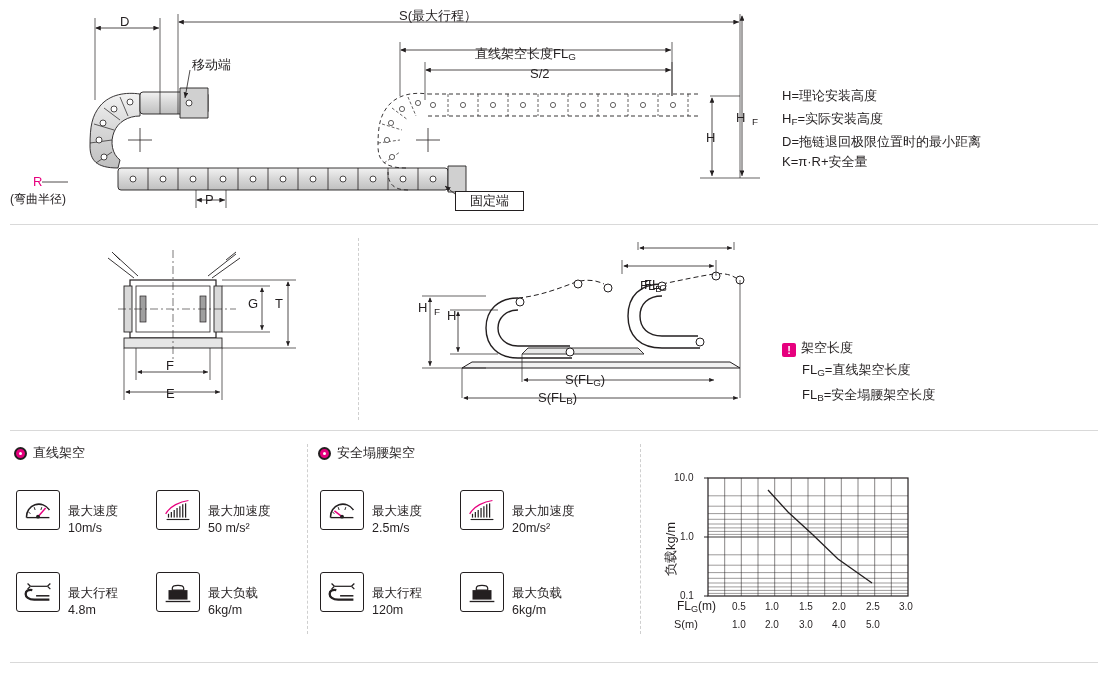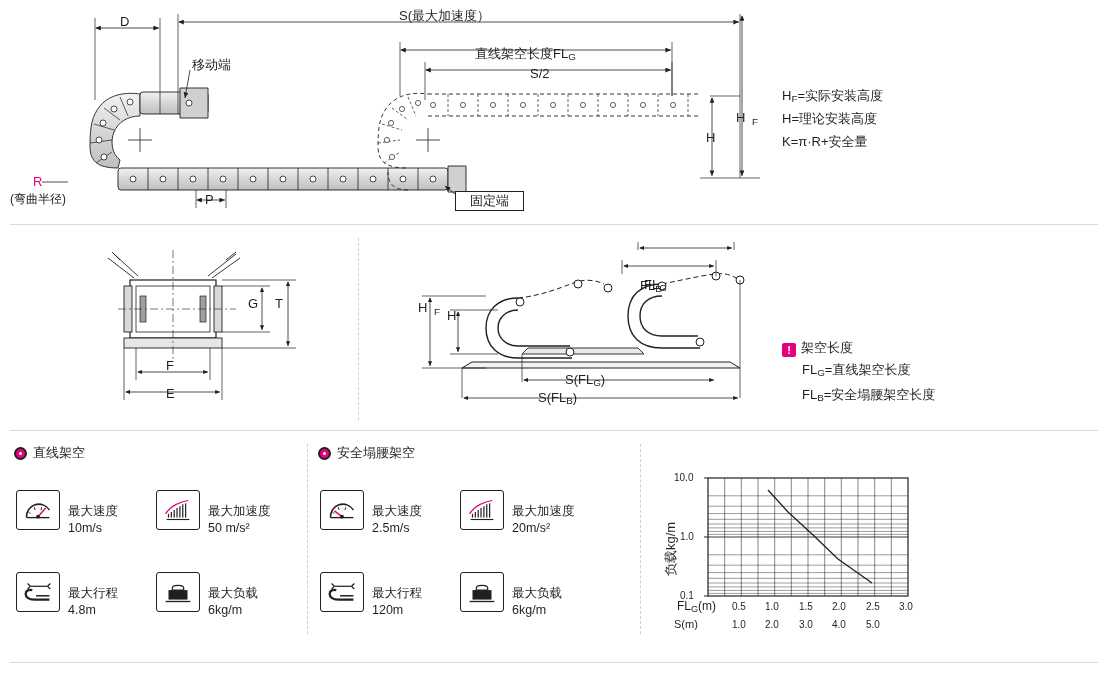--- a/index.html
+++ b/index.html
@@ -277,21 +277,21 @@
     </g>
 
     <g stroke="#231f20" stroke-width="0.8" fill="none">
       <line x1="190" y1="70" x2="185" y2="98" marker-end="url(#ar)"></line>
       <line x1="460" y1="198" x2="445" y2="186" marker-end="url(#ar)"></line>
       <line x1="42" y1="182" x2="68" y2="182"></line>
     </g>
   </svg>
 
   <div class="t t13" style="left:120px; top:14px;">D</div>
-  <div class="t t13" style="left:399px; top:8px;">S(最大加速度）</div>
+  <div class="t t13" style="left:399px; top:8px;">S(最大行程）</div>
   <div class="t t13" style="left:475px; top:46px;">
     <span>直线架空长度FL</span><span class="sub">G</span>
   </div>
   <div class="t t13" style="left:530px; top:66px;">S/2</div>
   <div class="t t13" style="left:702px; top:130px; writing-mode:vertical-rl; text-orientation:upright;">
     <span>H</span>
   </div>
   <div class="t t13" style="left:732px; top:110px;">
     <span style="writing-mode:vertical-rl;text-orientation:upright;">H</span><span class="sub" style="writing-mode:vertical-rl;text-orientation:upright;">F</span>
   </div>
@@ -299,24 +299,27 @@
 
   <div class="t t13" style="left:192px; top:57px;">移动端</div>
   <div class="t t13" style="left:455px; top:191px; border:1px solid #231f20; padding:1px 14px; background:#fff;">
     <span>固定端</span>
   </div>
   <div class="t t13" style="left:33px; top:174px; color:#e6007e;">R</div>
   <div class="t t12" style="left:10px; top:192px;">(弯曲半径)</div>
 
   <div class="abs" style="left:782px; top:86px;">
     <div class="legend-line">
+      <span>H</span><span class="sub"></span><span>=理论安装高度</span>
+    </div>
+    <div class="legend-line">
       <span>H</span><span class="sub">F</span><span>=实际安装高度</span>
     </div>
     <div class="legend-line">
-      <span>H</span><span class="sub"></span><span>=理论安装高度</span>
+      <span>D</span><span>=拖链退回极限位置时的最小距离</span>
     </div>
     <div class="legend-line">
       <span>K</span><span>=π·R+安全量</span>
     </div>
   </div>
 
   <div class="sep" style="top:224px;"></div>
 
   <div class="vsep-dash" style="left:358px; top:238px; height:182px;"></div>
 

